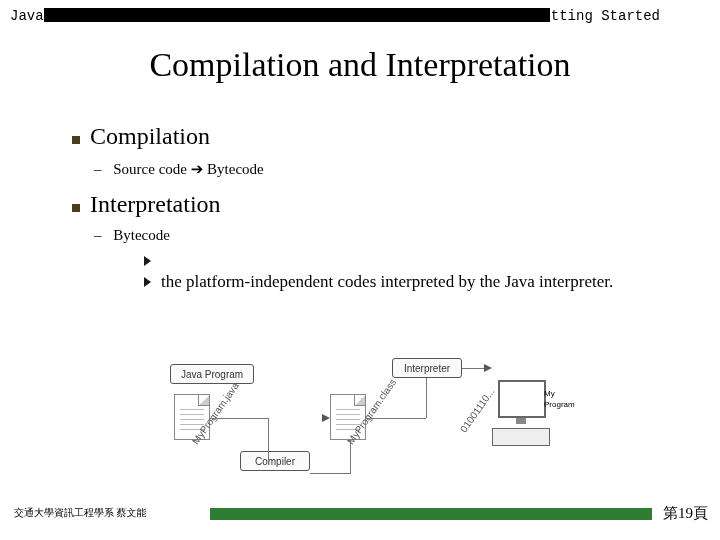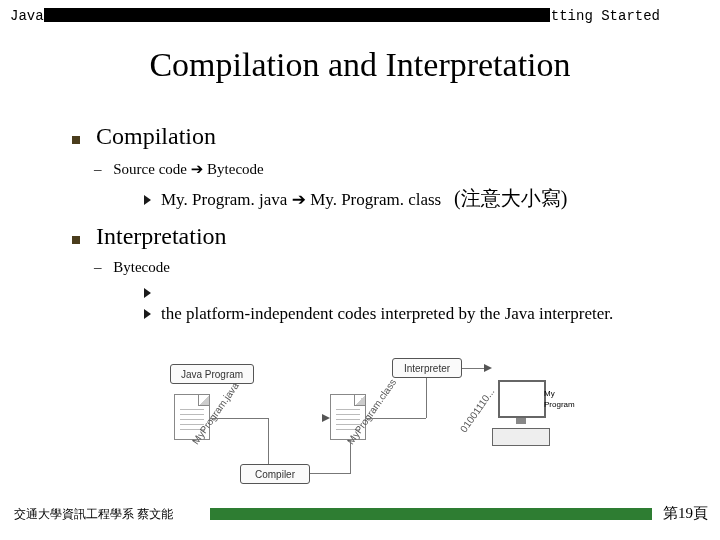--- a/index.html
+++ b/index.html
@@ -53,21 +53,20 @@
     top: 120px;
     left: 72px;
     right: 20px;
     font-size: 20px;
     line-height: 1.4;
   }
   .bullet-row {
     display: flex;
     align-items: baseline;
     margin-bottom: 4px;
-    gap: 6px;
   }
   .bullet-sq {
     width: 8px;
     height: 8px;
     background: #4a3c1c;
     margin-right: 10px;
     margin-top: 10px;
     flex-shrink: 0;
   }
   .level1 { font-size: 24px; }
@@ -106,21 +105,21 @@
   .box {
     position: absolute;
     border: 1px solid #555;
     background: #fafafa;
     font-size: 10px;
     text-align: center;
     color: #333;
     font-family: Arial, sans-serif;
   }
   .jp-box { left: 0; top: 6px; width: 84px; height: 20px; line-height: 20px; border-radius: 3px; text-align: center; }
-  .cmp-box { left: 70px; top: 106px; width: 70px; height: 20px; line-height: 20px; border-radius: 3px; }
+  .cmp-box { left: 70px; top: 93px; width: 70px; height: 20px; line-height: 20px; border-radius: 3px; }
   .int-box { left: 222px; top: 0px; width: 70px; height: 20px; line-height: 20px; border-radius: 3px; }
   .filelabel {
     position: absolute;
     font-size: 10px;
     font-family: Arial, sans-serif;
     color: #555;
     transform: rotate(-55deg);
     transform-origin: left top;
   }
   .doc {
@@ -185,22 +184,22 @@
     position: absolute;
     bottom: 14px;
     left: 0;
     width: 100%;
     height: 22px;
   }
   .footer-left {
     position: absolute;
     left: 14px;
     top: 2px;
-    font-family: Liberation Sans, sans-serif;
-    font-size: 12px;
+    font-family: Liberation Serif, serif;
+    font-size: 10px;
   }
   .footer-rule {
     position: absolute;
     top: 4px;
     left: 210px;
     right: 68px;
     height: 12px;
     background: #2e7d32;
   }
   .footer-right {
@@ -230,24 +229,20 @@
 
 <div class="content">
 
   <div class="bullet-row">
     <div class="bullet-sq"></div>
     <span class="level1">Compilation</span>
   </div>
   <div class="sub1">
     <span class="dash">–</span>
     <span>Source code <span class="arrow">➔</span> Bytecode</span>
-  </div>
-  <div class="sub2">
-    <div class="tri"></div>
-    <span>My. Program. java <span class="arrow">➔</span> My. Program. class&nbsp;&nbsp;&nbsp;<span class="cjk">(注意大小寫)</span></span>
   </div>
 
   <div class="bullet-row" style="margin-top:8px">
     <div class="bullet-sq"></div>
     <span class="level1">Interpretation</span>
   </div>
   <div class="sub1">
     <span class="dash">–</span>
     <span>Bytecode</span>
   </div>

